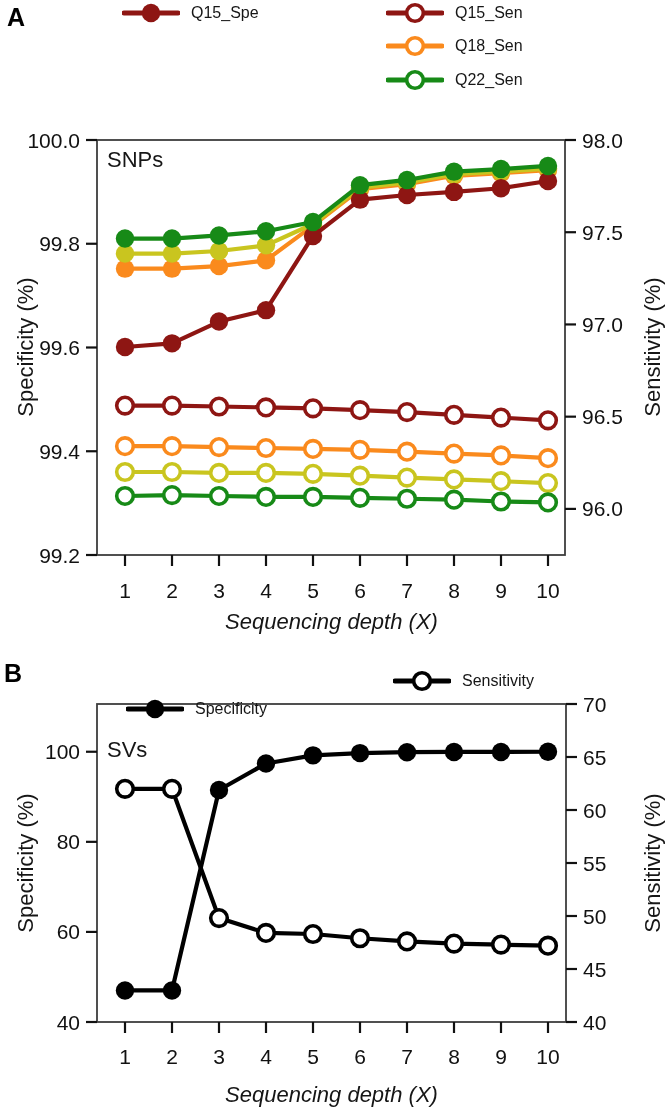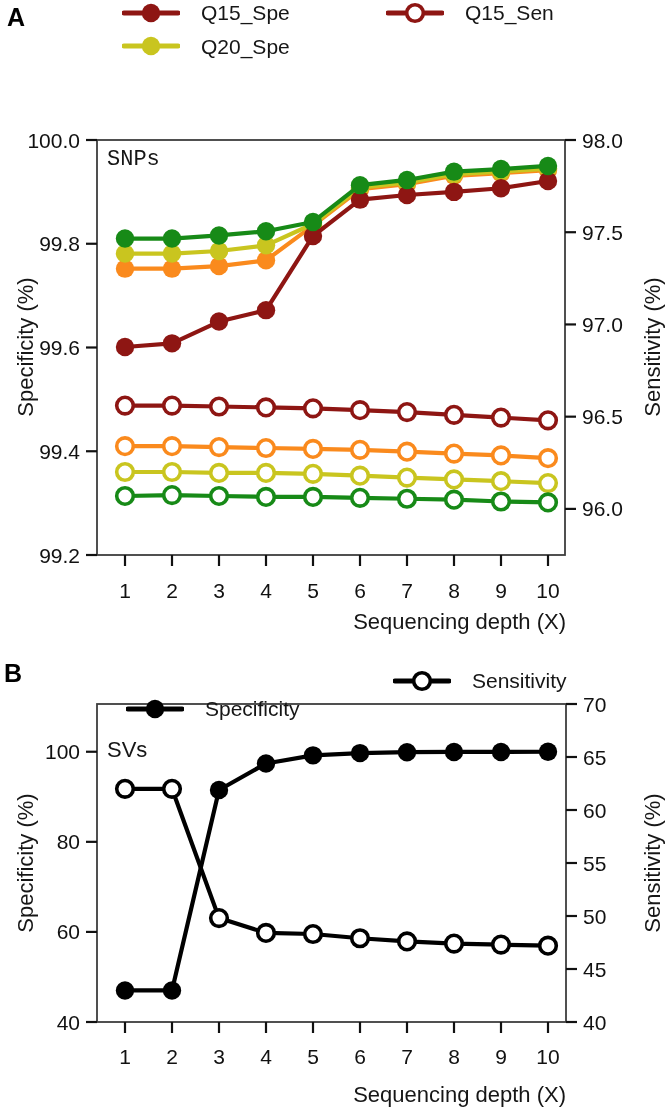--- a/index.html
+++ b/index.html
@@ -5,25 +5,25 @@
   html,body{margin:0;padding:0;background:#fff;}
   .figure{
     position:relative;width:672px;height:1112px;background:#ffffff;overflow:hidden;
     font-family:"Liberation Sans",sans-serif;color:#111;
   }
   svg{font-family:"Liberation Sans",sans-serif;}
   .panel-label{position:absolute;font-size:25px;font-weight:700;color:#000;line-height:1;}
   .plot-tag{position:absolute;font-size:22px;color:#161616;line-height:1;}
   .axis-title{position:absolute;font-size:22px;color:#161616;white-space:nowrap;line-height:1.1;}
   .vt{width:200px;text-align:center;transform:rotate(-90deg);transform-origin:0 0;}
-  .xt{width:469px;text-align:right;}
+  .xt{width:469px;text-align:center;font-style:italic;}
   .legend-col{position:absolute;display:flex;flex-direction:column;}
   .legend-item{display:flex;align-items:center;height:33.5px;}
   .legend-item .lmark{flex:0 0 auto;display:block;}
-  .legend-item .ltext{margin-left:21px;font-size:21px;color:#161616;line-height:1;}
+  .legend-item .ltext{margin-left:11px;font-size:16px;color:#161616;line-height:1;}
   #plot-svg{position:absolute;left:0;top:0;}
 </style>
 </head>
 <body>
 
 <div class="figure">
   <svg id="plot-svg" width="672" height="1112" viewBox="0 0 672 1112">
       <g>
         <rect x="97" y="140" width="468" height="415" fill="none" stroke="#3d3d3d" stroke-width="1.8"></rect>
         <line x1="86" y1="140" x2="97" y2="140" stroke="#111111" stroke-width="2.2"></line>
@@ -246,38 +246,45 @@
 
   <div class="panel-label" style="left:7px;top:5px;">A</div>
   <div id="legend-a-col-0" class="legend-col" style="left:122px;top:-4px;">
       <div class="legend-item">
         <svg width="58" height="24" class="lmark">
           <line x1="2" y1="12" x2="56" y2="12" stroke="#8e1613" stroke-width="5" stroke-linecap="round"></line>
           <circle cx="29" cy="12" r="9.2" fill="#8e1613"></circle>
         </svg>
         <span class="ltext">Q15_Spe</span>
       </div>
-      <div class="legend-item">
-        <svg width="58" height="24" class="lmark">
-          <line x1="2" y1="12" x2="56" y2="12" stroke="#c9c51f" stroke-width="5" stroke-linecap="round"></line>
-          <circle cx="29" cy="12" r="9.2" fill="#c9c51f"></circle>
-        </svg>
-        <span class="ltext">Q20_Spe</span>
-      </div>
     </div>
   <div id="legend-a-col-1" class="legend-col" style="left:386px;top:-4px;">
       <div class="legend-item">
         <svg width="58" height="24" class="lmark">
           <line x1="2" y1="12" x2="56" y2="12" stroke="#8e1613" stroke-width="5" stroke-linecap="round"></line>
           <circle cx="29" cy="12" r="8.3" fill="#ffffff" stroke="#8e1613" stroke-width="3.6"></circle>
         </svg>
         <span class="ltext">Q15_Sen</span>
       </div>
+      <div class="legend-item">
+        <svg width="58" height="24" class="lmark">
+          <line x1="2" y1="12" x2="56" y2="12" stroke="#fa8a1d" stroke-width="5" stroke-linecap="round"></line>
+          <circle cx="29" cy="12" r="8.3" fill="#ffffff" stroke="#fa8a1d" stroke-width="3.6"></circle>
+        </svg>
+        <span class="ltext">Q18_Sen</span>
+      </div>
+      <div class="legend-item">
+        <svg width="58" height="24" class="lmark">
+          <line x1="2" y1="12" x2="56" y2="12" stroke="#178a17" stroke-width="5" stroke-linecap="round"></line>
+          <circle cx="29" cy="12" r="8.3" fill="#ffffff" stroke="#178a17" stroke-width="3.6"></circle>
+        </svg>
+        <span class="ltext">Q22_Sen</span>
+      </div>
     </div>
-  <div class="plot-tag" style="left:107px;top:149px;font-family:Liberation Mono, monospace;">SNPs</div>
+  <div class="plot-tag" style="left:107px;top:149px;">SNPs</div>
   <div class="axis-title vt" style="left:14px;top:447px;">Specificity (%)</div>
   <div class="axis-title vt" style="left:641px;top:447px;">Sensitivity (%)</div>
   <div class="axis-title xt" style="left:97px;top:610px;">Sequencing depth (X)</div>
 
   <div class="panel-label" style="left:4px;top:661px;">B</div>
   <div id="legend-b">
       <div class="legend-item" style="position: absolute; left: 126px; top: 692px;">
         <svg width="58" height="24" class="lmark">
           <line x1="2" y1="12" x2="56" y2="12" stroke="#000000" stroke-width="5" stroke-linecap="round"></line>
           <circle cx="29" cy="12" r="9.2" fill="#000000"></circle>

